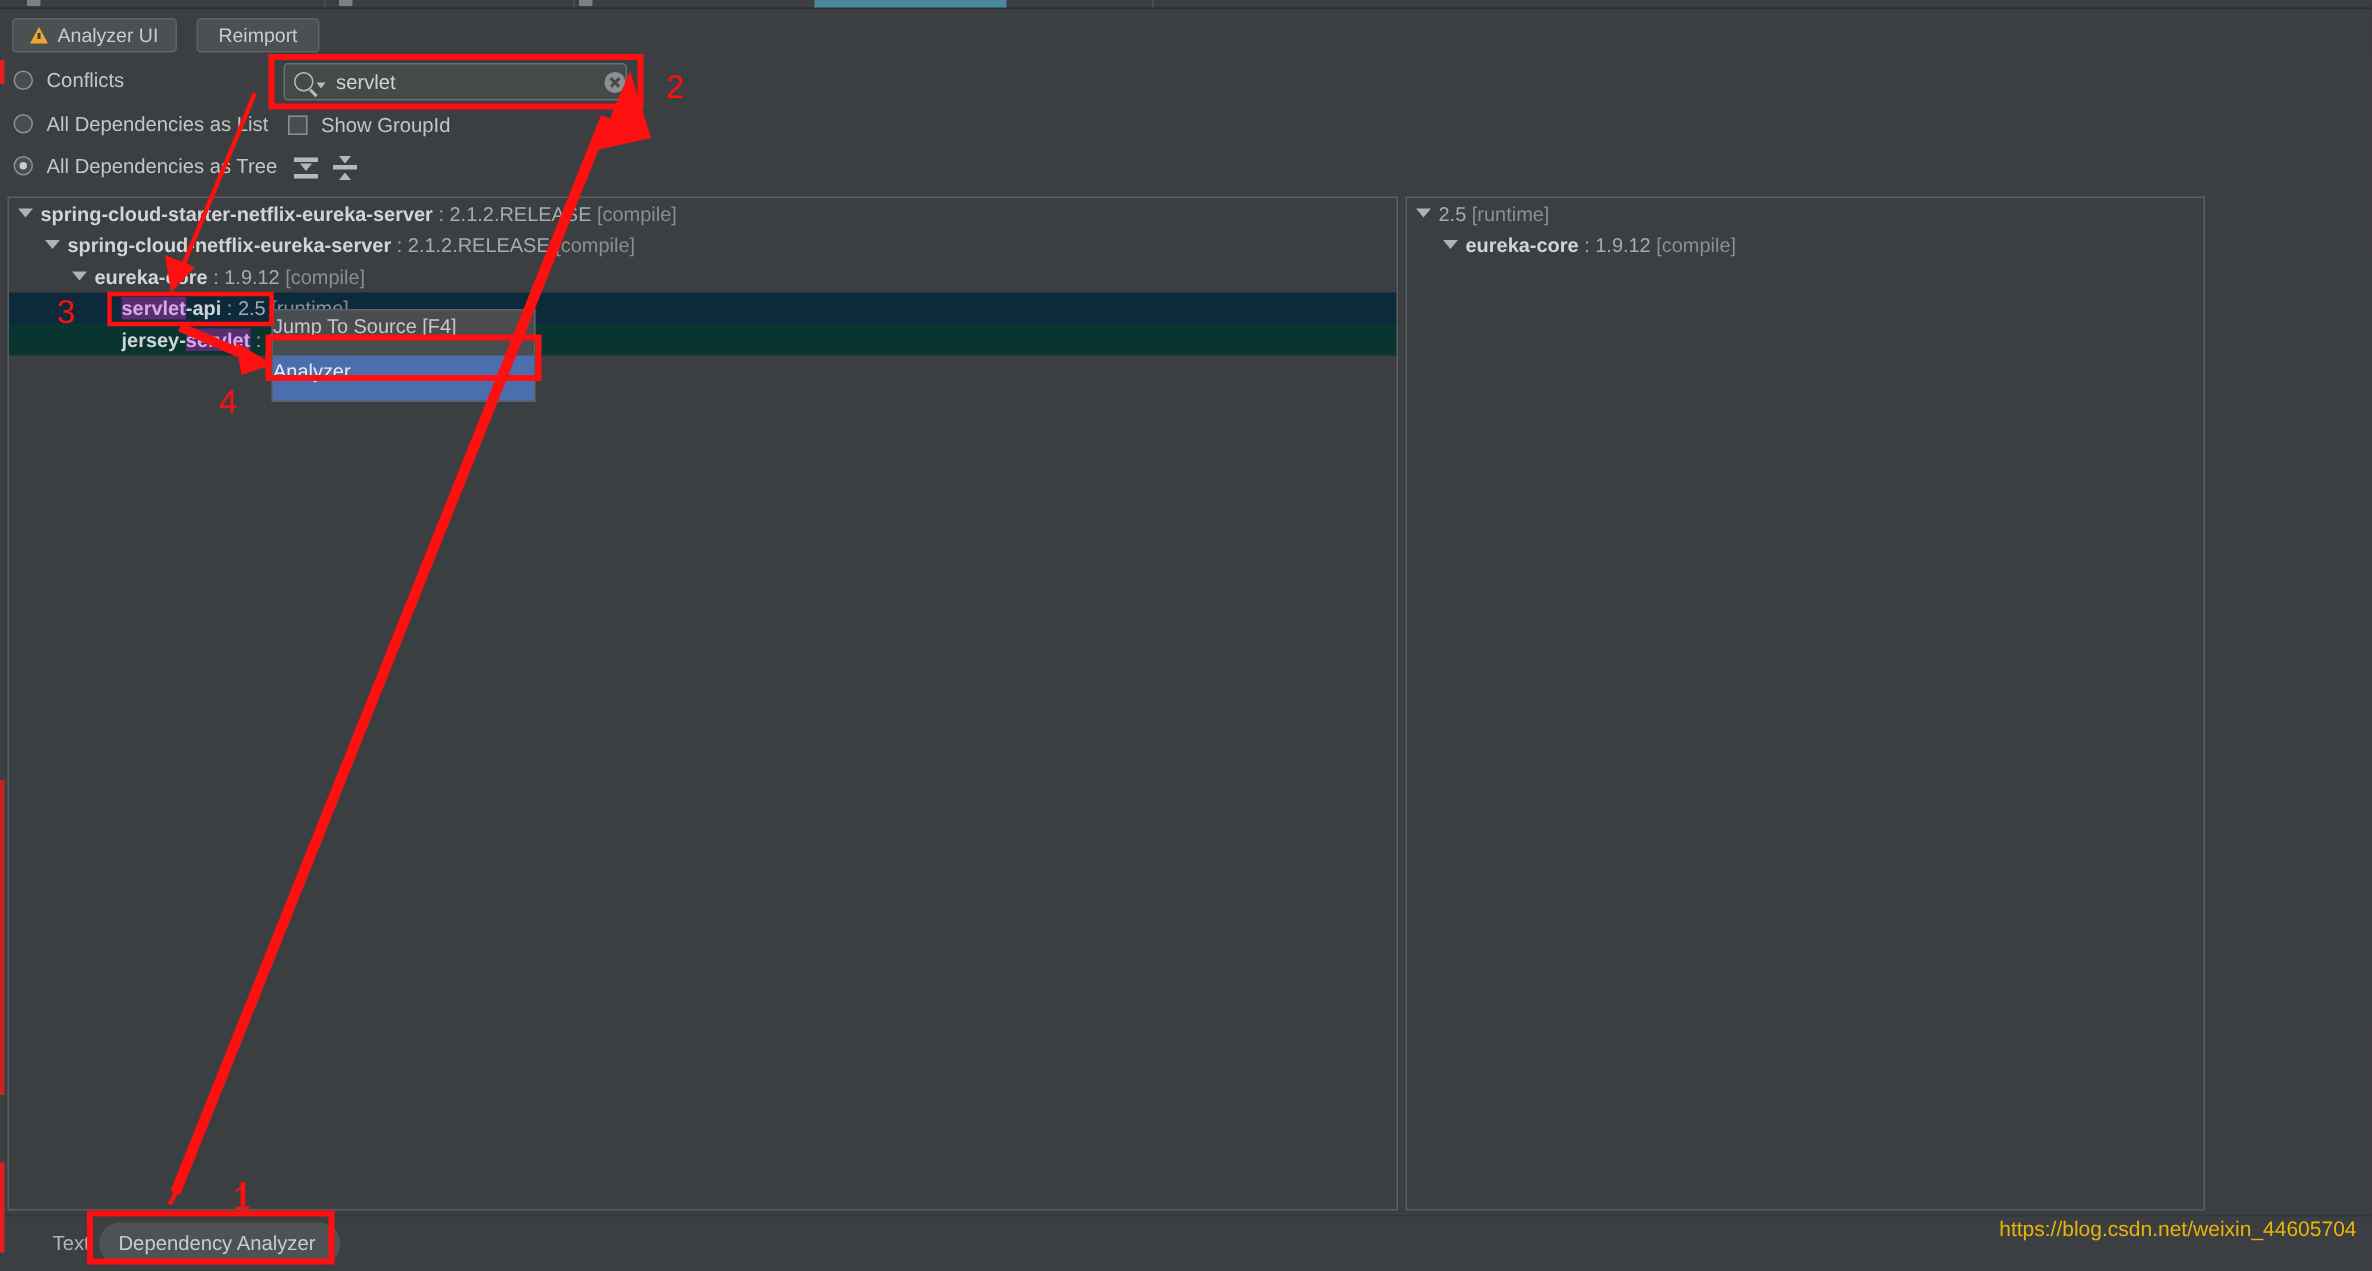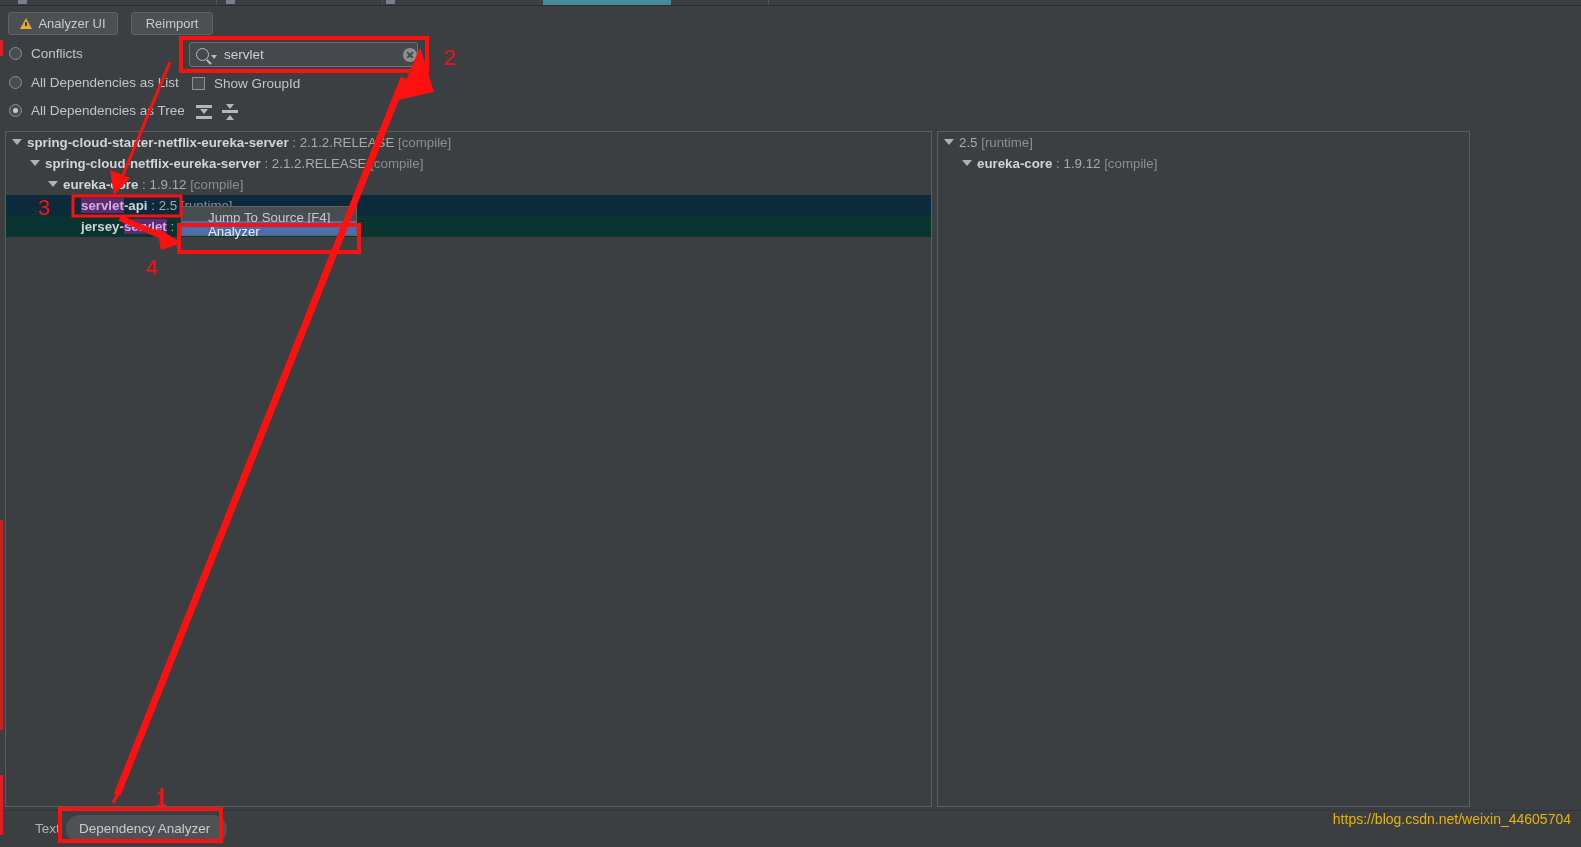--- a/index.html
+++ b/index.html
@@ -68,21 +68,21 @@
   .tw{display:inline-block;width:0;height:0;border-left:5px solid transparent;border-right:5px solid transparent;
       border-top:6px solid #aeb2b4;vertical-align:middle;margin-right:5px;margin-bottom:2px;}
   .nm{color:#d2d5d7;font-weight:bold;}
   .ver{color:#a8abad;}
   .scope{color:#8b8f91;}
   .hl{background:#5a2d6e;color:#d7a9e8;}
 
   
   .ctx{position:absolute;left:181px;top:206px;width:176px;background:#4a4d4f;border:1px solid #5f6364;
        box-sizing:border-box;z-index:40;}
-  .ctxitem{height:14px;line-height:21px;font-size:13.3px;color:#c5c8ca;padding-left:26px;}
+  .ctxitem{height:30px;line-height:21px;font-size:13.3px;color:#c5c8ca;}
   .ctxitem.active{background:#4b6eaf;color:#e9ecef;}
 
   
   .bottombar{position:absolute;left:0;top:810px;width:1581px;height:37px;background:#3c3f41;
              border-top:1px solid #323537;padding-left:39px;}
   .btab{position:absolute;top:4px;height:28px;line-height:28px;font-size:13.5px;color:#b0b4b6;
         padding:0 13px;box-sizing:border-box;}
   .btab.active{background:#4e5254;color:#c9ccce;}
   .statusurl{position:absolute;right:10px;top:811px;font-size:14px;color:#eab308;}
   .edge-red{position:absolute;left:0;width:3px;background:#e02020;}

